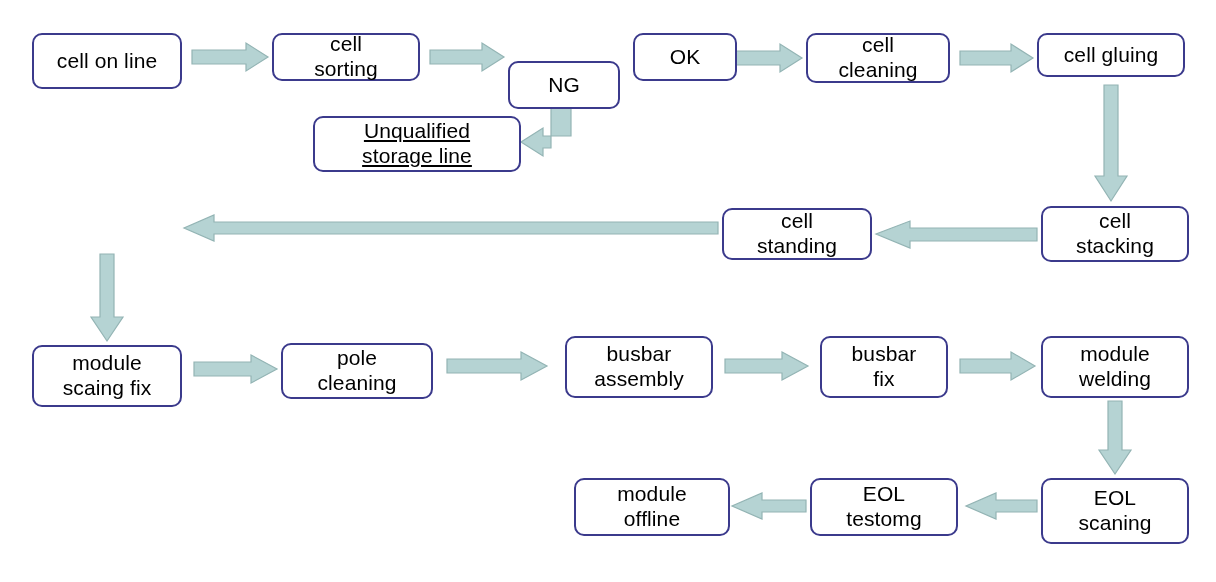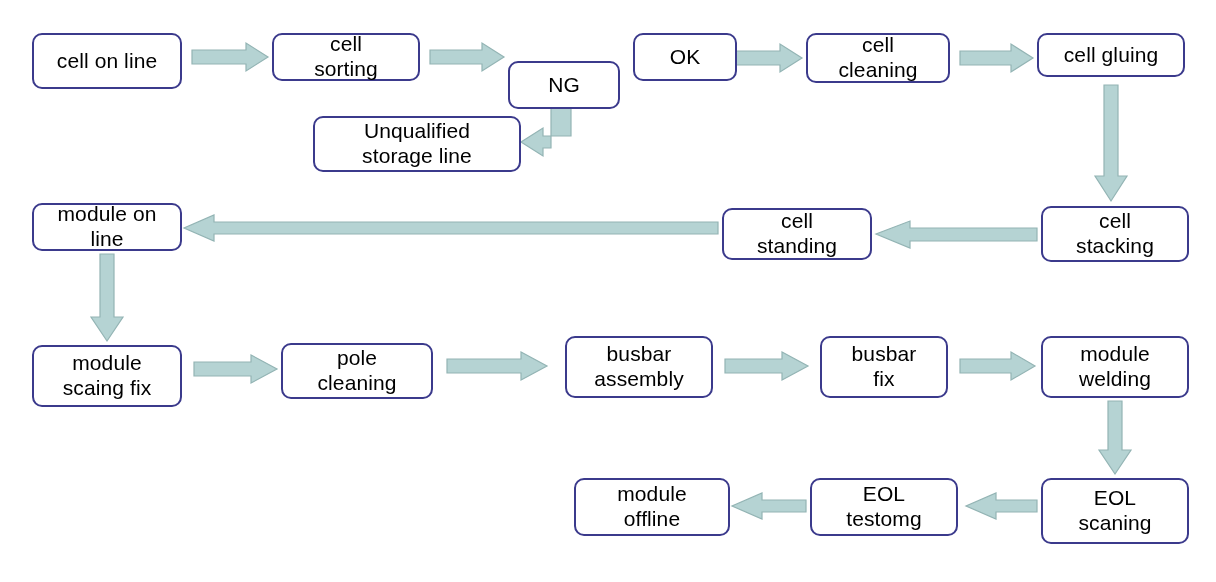--- a/index.html
+++ b/index.html
@@ -25,21 +25,21 @@
     align-items: center;
     justify-content: center;
     text-align: center;
     color: #000000;
     font-family: "Liberation Sans", sans-serif;
     font-size: 21px;
     line-height: 1.18;
     letter-spacing: 0.1px;
     white-space: pre-line;
   }
-  .node.small-pad { padding: 0 12px; }
+  .node.small-pad { padding: 0 12px; text-decoration: underline; }
   svg.arrows {
     position: absolute;
     left: 0;
     top: 0;
     width: 1216px;
     height: 582px;
     pointer-events: none;
   }
   .arrow-body {
     fill: #b5d3d3;
@@ -99,22 +99,20 @@
   <div class="node" style="left:633px; top:33px; width:104px; height:48px;">OK</div>
 
   <div class="node" style="left:806px; top:33px; width:144px; height:50px;">cell
 cleaning</div>
 
   <div class="node" style="left:1037px; top:33px; width:148px; height:44px;">cell gluing</div>
 
   <div class="node small-pad" style="left:313px; top:116px; width:208px; height:56px;">Unqualified
 storage line</div>
 
-  <div class="node" style="left:32px; top:203px; width:150px; height:48px;">module on
-line</div>
 
   <div class="node" style="left:722px; top:208px; width:150px; height:52px;">cell
 standing</div>
 
   <div class="node" style="left:1041px; top:206px; width:148px; height:56px;">cell
 stacking</div>
 
   <div class="node" style="left:32px; top:345px; width:150px; height:62px;">module
 scaing fix</div>
 

